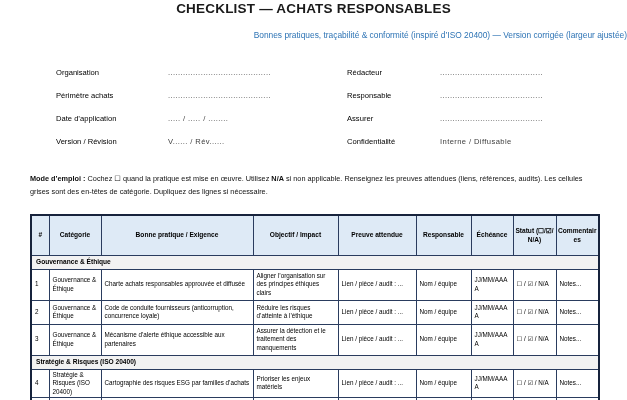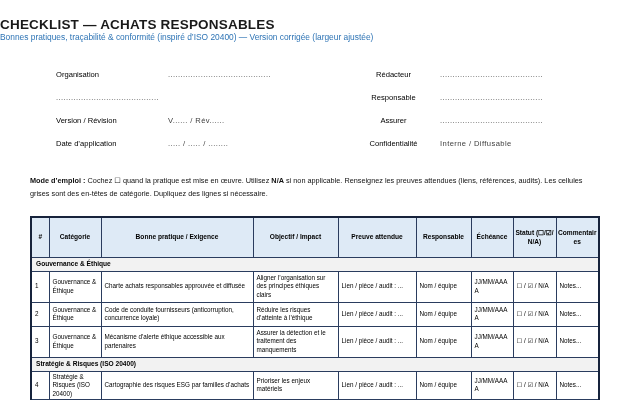--- a/index.html
+++ b/index.html
@@ -5,31 +5,31 @@
   * { box-sizing: border-box; }
   html,body { margin:0; padding:0; }
   body {
     width:627px; height:400px; background:#ffffff;
     font-family:"Liberation Sans", sans-serif; color:#000;
     overflow:hidden;
   }
   .page { position:relative; width:627px; height:400px; overflow:hidden; }
 
   .title {
-    font-weight:bold; font-size:13.5px;
-    padding-top:17px; letter-spacing:.2px; color:#1a1a1a;
+    text-align:center; font-weight:bold; font-size:13.5px;
+    padding-top:1px; letter-spacing:.2px; color:#1a1a1a;
   }
   .subtitle {
-    text-align:left; font-size:8.4px; color:#2E74B5;
+    text-align:right; font-size:8.4px; margin-top:14px; color:#2E74B5;
   }
 
   .form { display:flex; margin-top:21px; }
   .form-col { display:flex; flex-direction:column; }
   .form-col.left  { margin-left:56px;  width:270px; }
-  .form-col.right { margin-left:21px;  width:250px;text-align:center; }
+  .form-col.right { margin-left:21px;  width:250px; }
   .form-row { display:flex; font-size:7.6px; height:23px; align-items:center; }
   .form-col.left  .flabel { width:112px; flex:none; }
   .form-col.right .flabel { width:93px;  flex:none; }
   .fvalue { color:#3d3d3d; letter-spacing:.4px; }
 
   .instructions {
     margin:19px 30px 16px 30px; font-size:7.3px; line-height:1.8; color:#111;
   }
   .instructions b { font-weight:bold; }
 
@@ -66,29 +66,30 @@
   <div class="title">CHECKLIST — ACHATS RESPONSABLES</div>
   <div class="subtitle">Bonnes pratiques, traçabilité &amp; conformité (inspiré d’ISO 20400) — Version corrigée (largeur ajustée)</div>
 
   <div class="form">
     <div class="form-col left">
       <div class="form-row">
         <span class="flabel">Organisation</span>
         <span class="fvalue">.........................................</span>
       </div>
       <div class="form-row">
-        <span class="fvalue">.........................................</span>
+        <span class="flabel">Périmètre achats</span>
+        <span class="fvalue">.........................................</span>
+      </div>
+      <div class="form-row">
+        <span class="flabel">Date d’application</span>
+        <span class="fvalue">..... / ..... / ........</span>
       </div>
       <div class="form-row">
         <span class="flabel">Version / Révision</span>
         <span class="fvalue">V...... / Rév......</span>
-      </div>
-      <div class="form-row">
-        <span class="flabel">Date d’application</span>
-        <span class="fvalue">..... / ..... / ........</span>
       </div>
     </div>
     <div class="form-col right">
       <div class="form-row">
         <span class="flabel">Rédacteur</span>
         <span class="fvalue">.........................................</span>
       </div>
       <div class="form-row">
         <span class="flabel">Responsable</span>
         <span class="fvalue">.........................................</span>

